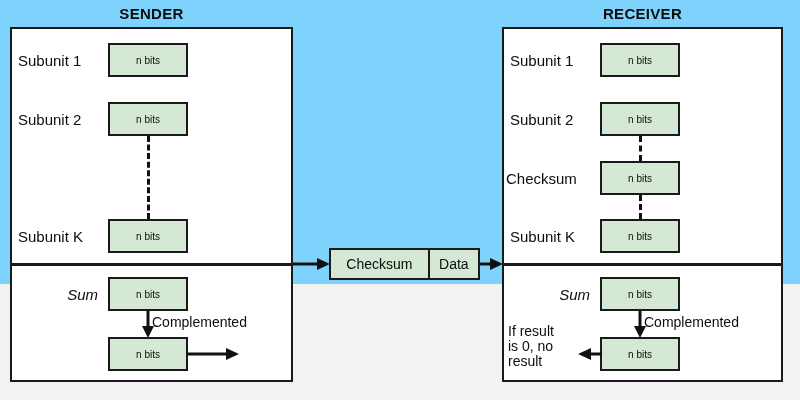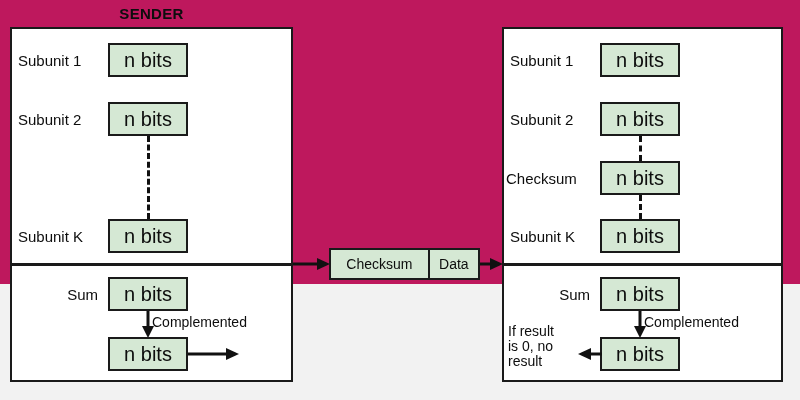--- a/index.html
+++ b/index.html
@@ -12,21 +12,21 @@
     height: 400px;
     font-family: "Liberation Sans", sans-serif;
     position: relative;
     overflow: hidden;
   }
   .stage {
     position: absolute;
     left: 0; top: 0;
     width: 800px;
     height: 284px;
-    background: #be185d;
+    background: #7dd3fc;
   }
   .abs { position: absolute; }
 
   
   .panel-title {
     font-size: 15px;
     font-weight: 600;
     color: #0d0d0d;
     letter-spacing: 0.3px;
     text-align: center;
@@ -47,34 +47,34 @@
   }
 
   
   .nbox {
     background: #d5e8d4;
     border: 2px solid #1a1a1a;
     box-sizing: border-box;
     display: flex;
     align-items: center;
     justify-content: center;
-    font-size: 20px;
+    font-size: 10px;
     color: #0d0d0d;
     white-space: nowrap;
   }
 
   
   .row-label {
     font-size: 15px;
     color: #0d0d0d;
     white-space: nowrap;
     display: flex;
     align-items: center;
   }
-  .row-label.right { justify-content: flex-end; }
+  .row-label.right { justify-content: flex-end; font-style: italic; }
 
   .multiline {
     font-size: 14px;
     color: #0d0d0d;
     line-height: 15px;
     text-align: left;
   }
 
   .note {
     font-size: 14px;
@@ -108,20 +108,21 @@
   .packet-cell.data { width: 51px; border-left: 2px solid #1a1a1a; }
 
   svg { display: block; overflow: visible; }
 </style>
 </head>
 <body>
 
 <div class="stage">
 
   <div class="abs panel-title" style="left:10px; top:5px; width:283px;">SENDER</div>
+  <div class="abs panel-title" style="left:502px; top:5px; width:281px;">RECEIVER</div>
 
   <div class="abs panel" style="left:10px; top:27px; width:283px; height:355px;"></div>
 
   <div class="abs dashed-v" style="left:147px; top:136px; height:83px;"></div>
 
   <div class="abs row-label" style="left:18px; top:43px; width:86px; height:34px;">Subunit 1</div>
   <div class="abs nbox" style="left:108px; top:43px; width:80px; height:34px;">n bits</div>
 
   <div class="abs row-label" style="left:18px; top:102px; width:86px; height:34px;">Subunit 2</div>
   <div class="abs nbox" style="left:108px; top:102px; width:80px; height:34px;">n bits</div>

